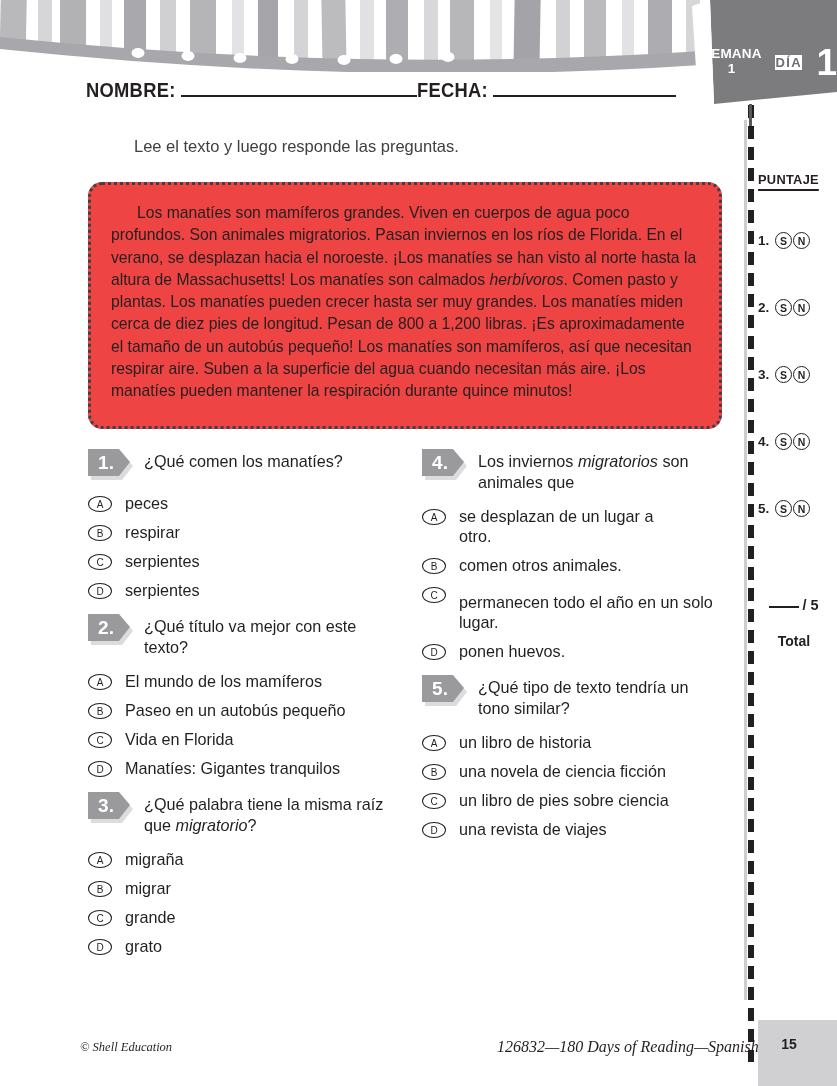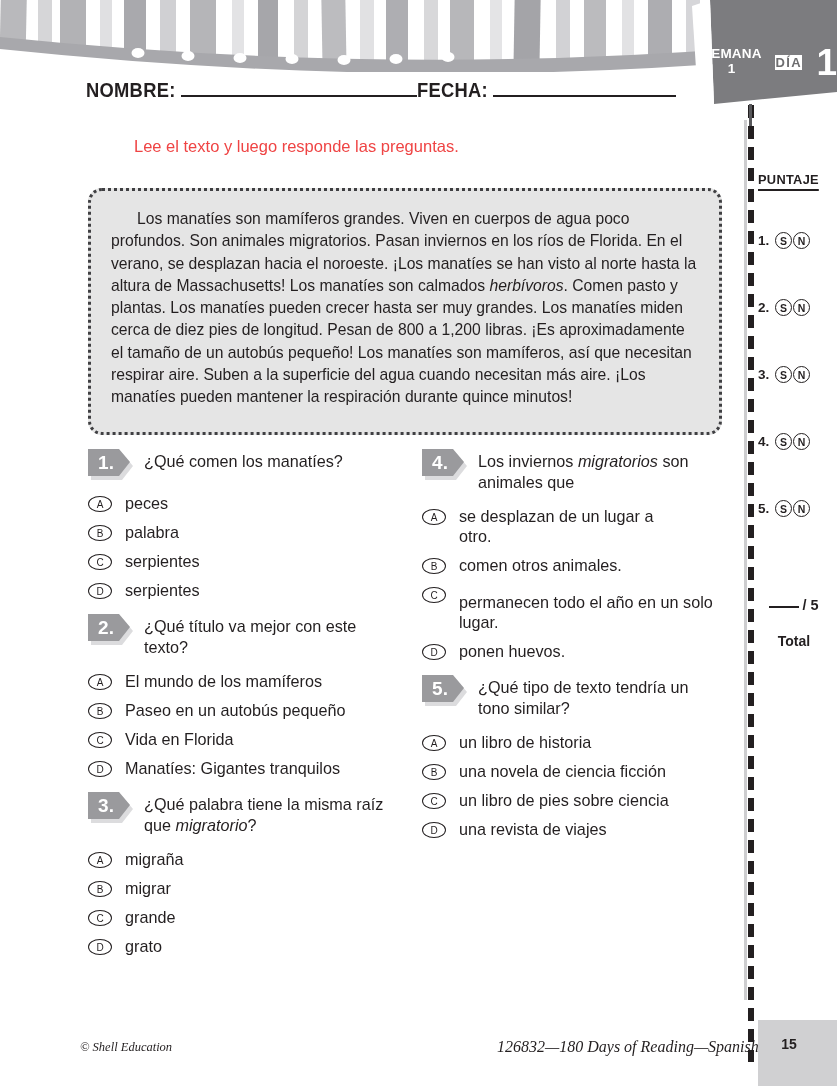--- a/index.html
+++ b/index.html
@@ -93,29 +93,29 @@
     background: #9a9a9d;
     clip-path: polygon(0 2px, 132px 0, 132px 31px, 0 33px);
   }
   .instr-banner .txt {
     position: absolute; left: 0; top: 0; width: 132px; height: 33px;
     display: flex; align-items: center; justify-content: center;
     color: #fff; font-size: 15px; font-weight: bold; letter-spacing: .4px;
     transform: scaleX(0.92);
   }
   .instr-text {
-    margin-left: 34px; font-size: 16.5px; color: #ef4444;
+    margin-left: 34px; font-size: 16.5px; color: #404040;
     font-family: "Liberation Sans", sans-serif;
   }
 
   
   .passage {
-    position: absolute; left: 88px; top: 188px;
+    position: absolute; left: 88px; top: 182px;
     width: 634px; height: 247px;
-    background: #e5e5e5;
+    background: #ef4444;
     border: 3px dotted #3f3f42;
     border-radius: 14px;
     padding: 17px 20px 10px 20px;
   }
   .passage-shadow {
     position: absolute; left: 95px; top: 194px;
     width: 634px; height: 247px;
     background: #c9c9cc; border-radius: 14px; z-index: -1;
   }
   .passage p {
@@ -334,21 +334,21 @@
         </div>
         <div class="q-text">¿Qué comen los manatíes?</div>
       </div>
       <div class="opts">
         <div class="opt">
           <div class="opt-circle">A</div>
           <div class="opt-label">peces</div>
         </div>
         <div class="opt">
           <div class="opt-circle">B</div>
-          <div class="opt-label">palabra</div>
+          <div class="opt-label">respirar</div>
         </div>
         <div class="opt">
           <div class="opt-circle">C</div>
           <div class="opt-label">serpientes</div>
         </div>
         <div class="opt">
           <div class="opt-circle">D</div>
           <div class="opt-label">serpientes</div>
         </div>
       </div>

